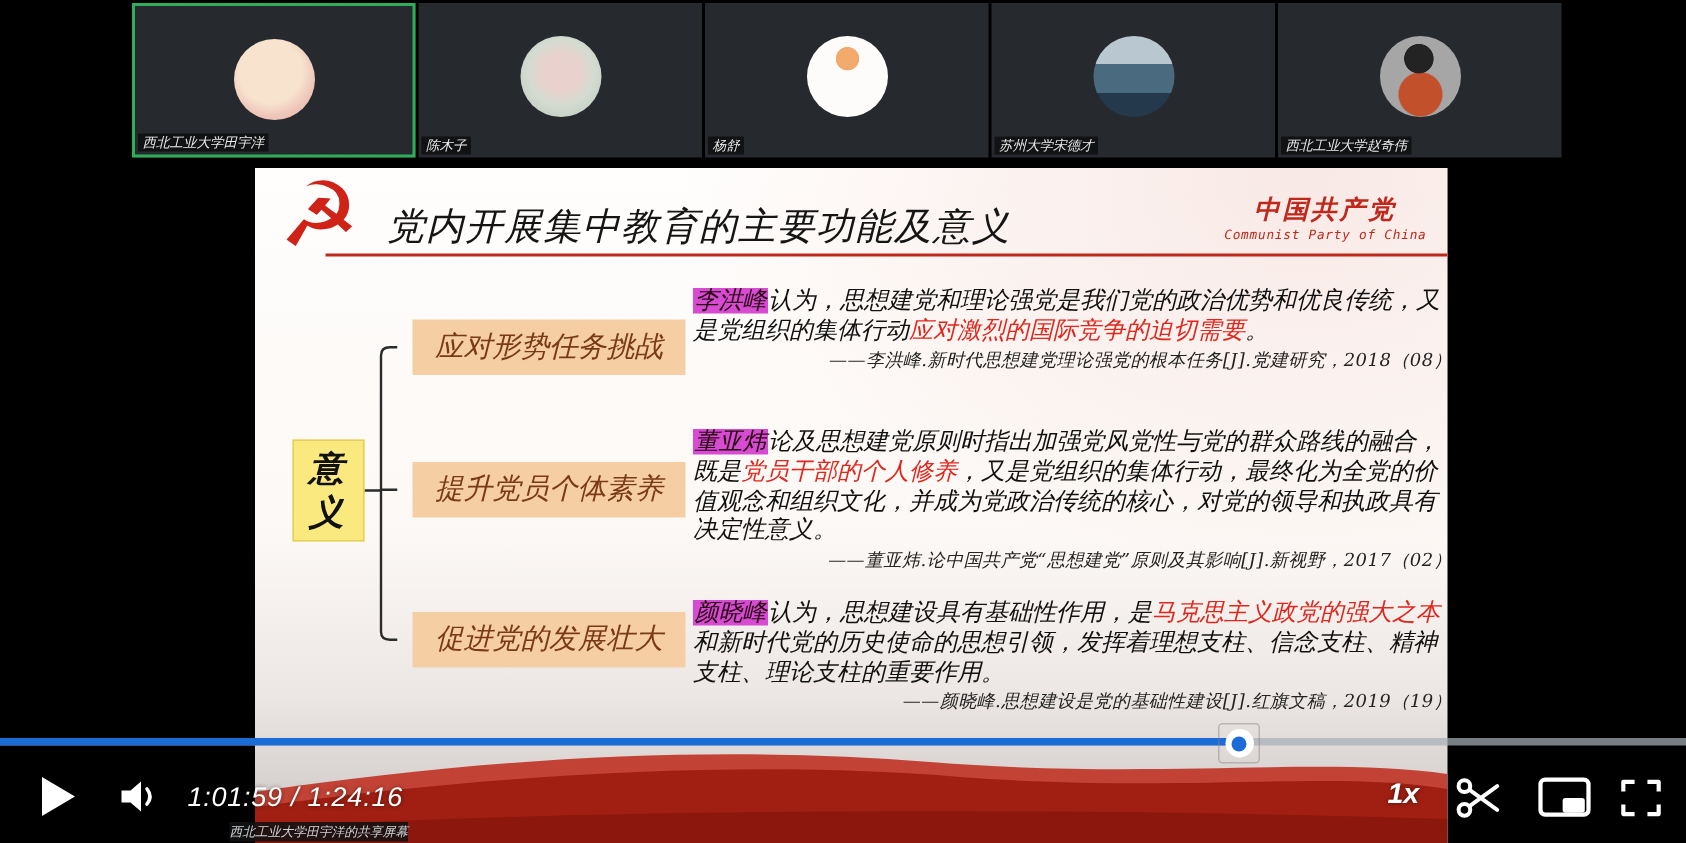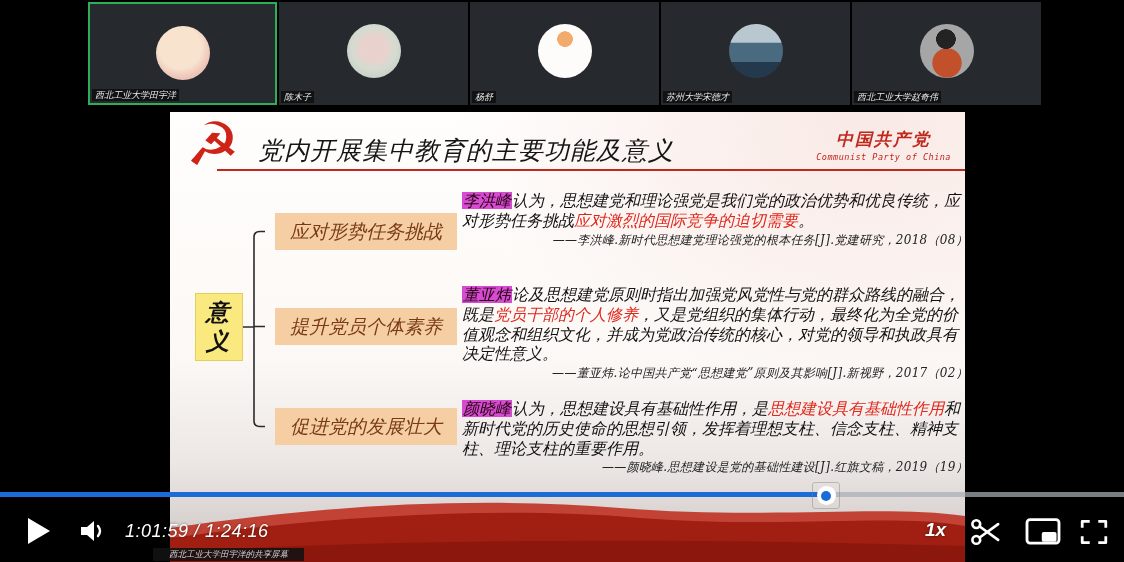--- a/index.html
+++ b/index.html
@@ -69,21 +69,21 @@
   .vol-btn{left:78px;top:517px;cursor:pointer;}
   .time{left:125px;top:521px;font-size:18px;letter-spacing:0.5px;white-space:nowrap;
         text-shadow:0 0 3px rgba(0,0,0,0.55);}
   .speed{left:925px;top:519px;font-size:19px;font-weight:bold;cursor:pointer;
          text-shadow:0 0 3px rgba(0,0,0,0.55);}
   .cut-btn{left:968px;top:515px;cursor:pointer;}
   .pip-btn{left:1024px;top:516px;cursor:pointer;}
   .fs-btn{left:1078px;top:517px;cursor:pointer;}
 
   .share-label{position:absolute;left:153px;top:548px;z-index:8;background:rgba(18,18,18,0.88);
-               color:#cdd2d6;font-size:8.5px;line-height:13px;padding:0 16px;white-space:nowrap;}
+               color:#cdd2d6;font-size:8.5px;line-height:13px;padding:0 0;white-space:nowrap;}
 </style>
 </head>
 <body>
 
 <div class="stage">
 
   <div class="thumbs">
     <div class="tile active">
       <div class="avatar" style="background: radial-gradient(circle at 45% 40%, #f8e3cf 0 48%, #eec6b9 68%, #dfae9f 100%)"></div>
       <div class="nametag">西北工业大学田宇洋</div>
@@ -121,31 +121,31 @@
 
     <svg class="connector" width="22" height="250" viewBox="0 0 22 250">
       <path d="M22,24.5 H17 Q11,24.5 11,30 V214 Q11,219.5 17,219.5 H22 M0,120 H11 M11,119.5 H22" fill="none" stroke="#2b2b2b" stroke-width="1.6"></path>
     </svg>
 
     <div class="branch b1">应对形势任务挑战</div>
     <div class="branch b2">提升党员个体素养</div>
     <div class="branch b3">促进党的发展壮大</div>
 
     <div class="quote q1">
-      <span class="hl">李洪峰</span><span>认为，思想建党和理论强党是我们党的政治优势和优良传统，应对形势任务挑战</span><span class="red">应对激烈的国际竞争的迫切需要</span><span>。</span>
+      <span class="hl">李洪峰</span><span>认为，思想建党和理论强党是我们党的政治优势和优良传统，又是党组织的集体行动</span><span class="red">应对激烈的国际竞争的迫切需要</span><span>。</span>
       <div class="cite">——李洪峰.新时代思想建党理论强党的根本任务[J].党建研究，2018（08）</div>
     </div>
 
     <div class="quote q2">
       <span class="hl">董亚炜</span><span>论及思想建党原则时指出加强党风党性与党的群众路线的融合，既是</span><span class="red">党员干部的个人修养</span><span>，又是党组织的集体行动，最终化为全党的价值观念和组织文化，并成为党政治传统的核心，对党的领导和执政具有决定性意义。</span>
       <div class="cite">——董亚炜.论中国共产党“思想建党”原则及其影响[J].新视野，2017（02）</div>
     </div>
 
     <div class="quote q3">
-      <span class="hl">颜晓峰</span><span>认为，思想建设具有基础性作用，是</span><span class="red">思想建设具有基础性作用</span><span>和新时代党的历史使命的思想引领，发挥着理想支柱、信念支柱、精神支柱、理论支柱的重要作用。</span>
+      <span class="hl">颜晓峰</span><span>认为，思想建设具有基础性作用，是</span><span class="red">马克思主义政党的强大之本</span><span>和新时代党的历史使命的思想引领，发挥着理想支柱、信念支柱、精神支柱、理论支柱的重要作用。</span>
       <div class="cite">——颜晓峰.思想建设是党的基础性建设[J].红旗文稿，2019（19）</div>
     </div>
 
     <svg class="wave" viewBox="0 0 795 96" preserveAspectRatio="none">
       <path d="M0,62 C150,40 300,30 450,42 C600,54 710,38 795,50 L795,96 L0,96 Z" fill="#c24335"></path>
       <path d="M0,72 C160,50 330,40 470,52 C620,63 720,47 795,60 L795,96 L0,96 Z" fill="#a01f12"></path>
       <path d="M0,86 C200,74 500,71 795,80 L795,96 L0,96 Z" fill="#8c170c"></path>
     </svg>
   </div>
 

